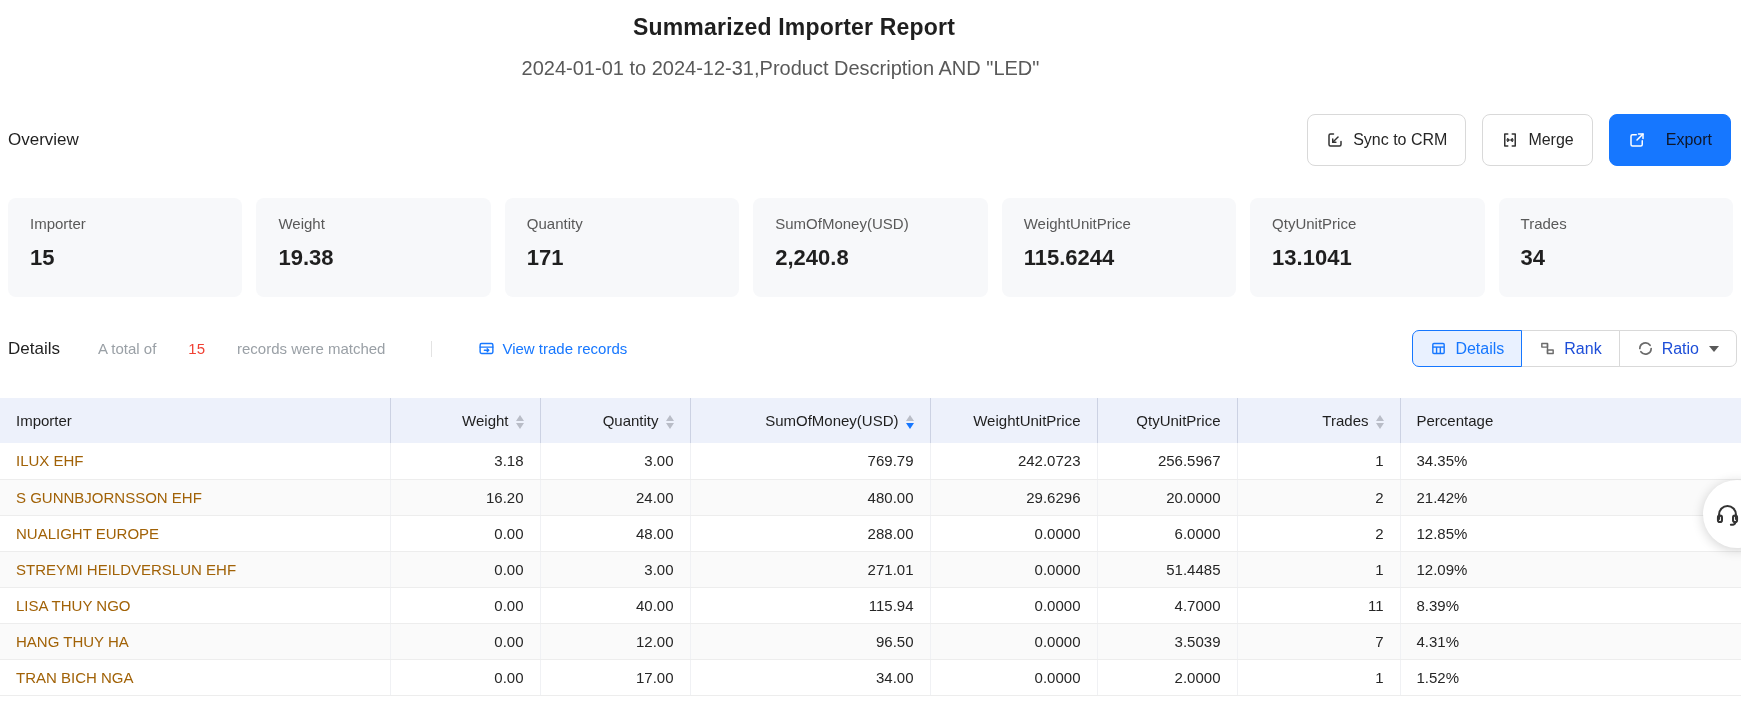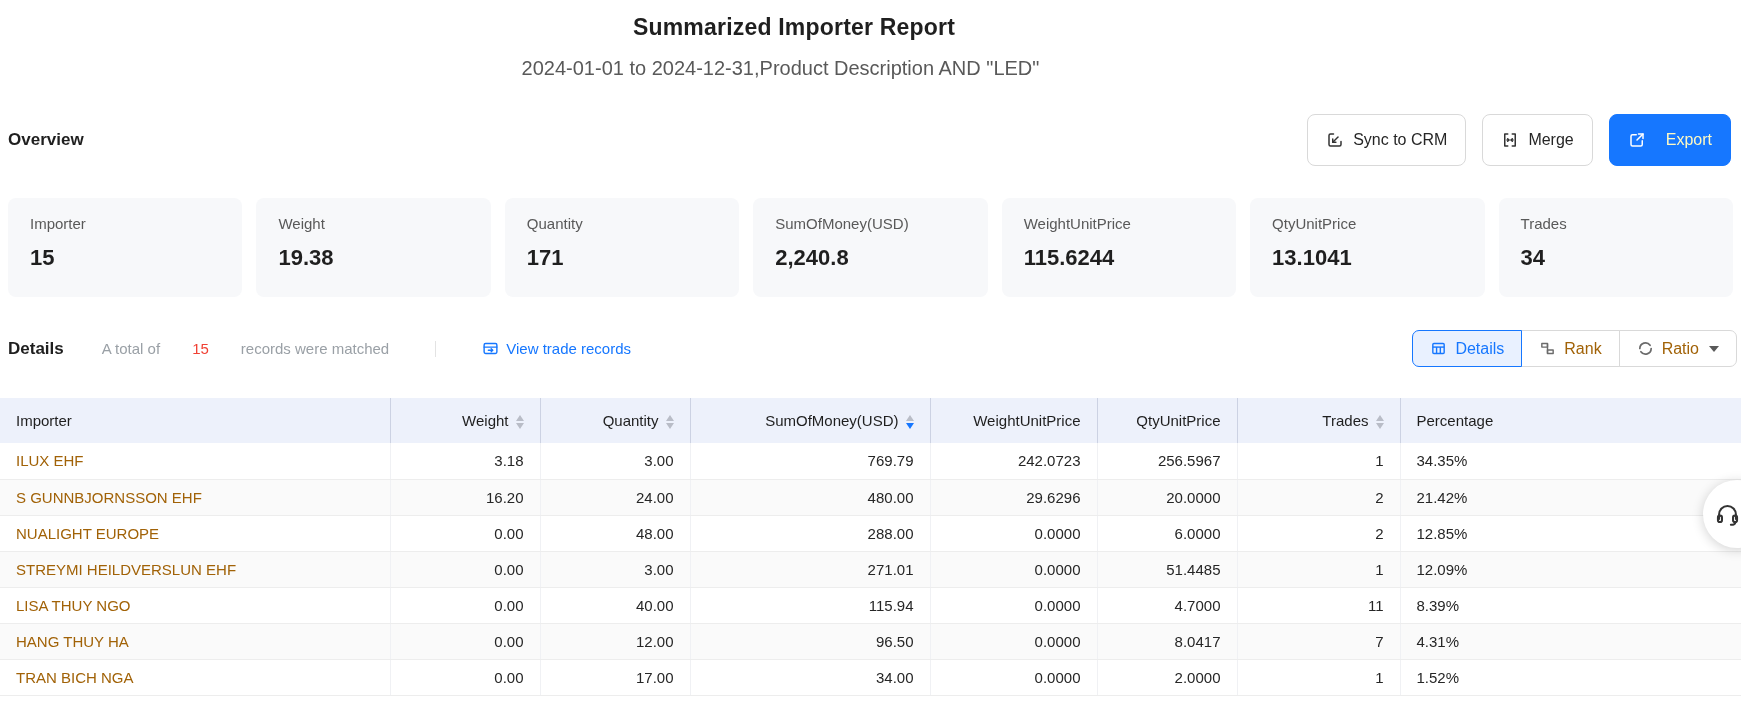--- a/index.html
+++ b/index.html
@@ -7,46 +7,46 @@
   body {
     width:1741px; height:715px; overflow:hidden; position:relative;
     font-family:"Liberation Sans", sans-serif; color:#1f1f1f;
   }
   .header { text-align:center; margin-right:180px; padding-top:14px; }
   .title { font-size:23px; font-weight:600; color:#1f1f1f; letter-spacing:.2px;padding-left:27px; }
   .subtitle { font-size:20px; color:#595959; margin-top:16px; }
 
   .toolbar { display:flex; align-items:center; justify-content:space-between;
              padding:0 10px 0 8px; margin-top:34px; }
-  .section-title { font-size:17px; font-weight:700; color:#1f1f1f; }
+  .section-title { font-size:17px; font-weight:400; color:#1f1f1f; }
   .toolbar-buttons { display:flex; gap:16px; }
   .btn { display:inline-flex; align-items:center; gap:9px; height:52px; padding:0 18px;
          border:1px solid #d9d9d9; border-radius:8px; background:#fff; font-size:16px;
          color:#262626; cursor:pointer; font-family:inherit; }
   .btn svg { width:18px; height:18px; stroke:#333; }
-  .btn.primary { background:#1677ff; border-color:#1677ff; color:#fef9c3;gap:20px; }
+  .btn.primary { background:#1677ff; border-color:#1677ff; color:#0f172a;gap:20px; }
   .btn.primary svg { stroke:#fff; }
 
   .stats { display:flex; gap:14px; padding:0 8px; margin-top:32px; }
   .stat-card { flex:1; background:#f7f8fa; border-radius:8px; height:99px; padding:17px 22px; }
   .stat-label { font-size:15px; color:#595959; }
   .stat-value { font-size:22px; font-weight:700; color:#1f1f1f; margin-top:13px; }
 
   .details-bar { display:flex; align-items:center; padding:0 4px 0 8px; margin-top:33px;gap:24px; }
   .muted { color:#9aa0a6; font-size:15px; }
   .count-red { color:#f04134; font-size:15px; margin:0 8px; }
   .prefix { margin-left:14px; }
   .vdivider { width:1px; height:16px; background:#e3e3e3; margin:0 22px; }
   .trade-link { display:inline-flex; align-items:center; gap:7px; color:#1677ff;
                 font-size:15px; cursor:pointer; }
   .trade-link svg { width:17px; height:17px; stroke:#1677ff; }
 
   .segmented { display:flex; margin-left:auto; }
   .seg-btn { display:inline-flex; align-items:center; gap:8px; height:37px; padding:0 17px;
-             border:1px solid #d9d9d9; background:#fff; color:#a16207; font-size:16px;
+             border:1px solid #d9d9d9; background:#fff; color:#1d4ed8; font-size:16px;
              cursor:pointer; font-family:inherit; }
   .seg-btn + .seg-btn { margin-left:-1px; }
   .seg-btn:first-child { border-radius:7px 0 0 7px; }
   .seg-btn:last-child { border-radius:0 7px 7px 0; }
   .seg-btn svg { width:17px; height:17px; stroke:#6b6b6b; }
   .seg-btn.active { background:#e9f1ff; border-color:#1677ff; color:#1677ff; z-index:1; position:relative; }
   .seg-btn.active svg { stroke:#1677ff; }
   .caret-down-glyph { width:0; height:0; border:5px solid transparent; border-top:6px solid #595959;
                       margin-top:5px; margin-left:2px; }
 
@@ -294,21 +294,21 @@
           <td class="right">4.7000</td>
           <td class="right">11</td>
           <td class="left">8.39%</td>
         </tr>
         <tr>
           <td class="left"><span class="link-cell">HANG THUY HA</span></td>
           <td class="right">0.00</td>
           <td class="right">12.00</td>
           <td class="right">96.50</td>
           <td class="right">0.0000</td>
-          <td class="right">8.0417</td>
+          <td class="right">3.5039</td>
           <td class="right">7</td>
           <td class="left">4.31%</td>
         </tr>
         <tr>
           <td class="left"><span class="link-cell">TRAN BICH NGA</span></td>
           <td class="right">0.00</td>
           <td class="right">17.00</td>
           <td class="right">34.00</td>
           <td class="right">0.0000</td>
           <td class="right">2.0000</td>

